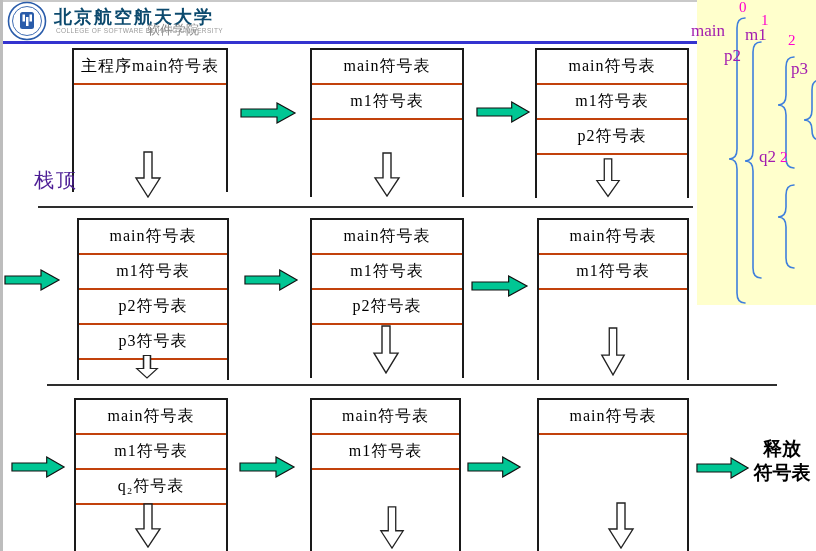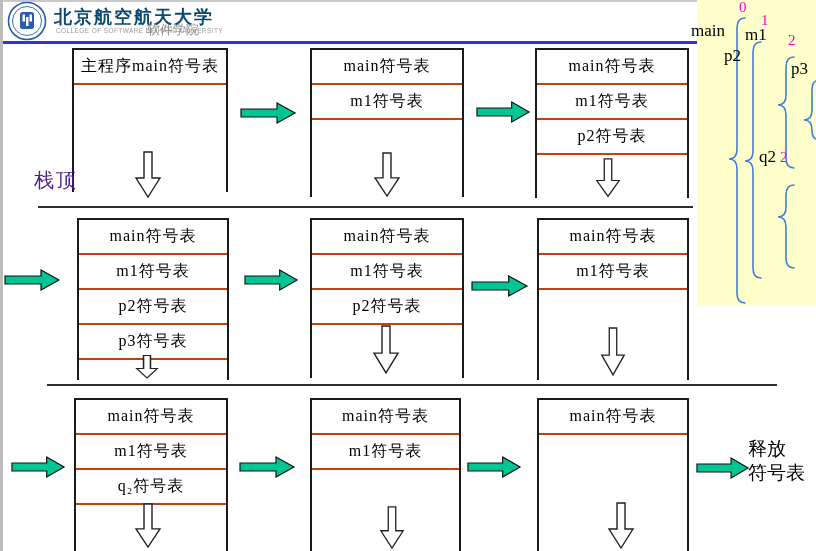--- a/index.html
+++ b/index.html
@@ -14,32 +14,32 @@
   .college-en{position:absolute;left:56px;top:27px;font-size:6.5px;color:#9a9a9a;
               letter-spacing:.4px;white-space:nowrap;font-family:"Liberation Sans",sans-serif;}
   .college-cn{position:absolute;left:147px;top:21px;font-size:13px;font-weight:normal;color:#8c8c8c;
               white-space:nowrap;}
   .page-title{position:absolute;left:282px;top:3px;font-size:28px;font-weight:bold;color:#1ca21c;
               letter-spacing:4px;white-space:nowrap;}
   .blue-rule{position:absolute;left:0;top:41px;width:697px;height:3px;background:#3433cf;}
 
   
   .scope-panel{position:absolute;left:697px;top:0;width:119px;height:305px;background:#ffffcc;}
-  .scope-label{position:absolute;font-size:17px;color:#000000;white-space:nowrap;}
+  .scope-label{position:absolute;font-size:17px;color:#a21caf;white-space:nowrap;}
   .scope-num{position:absolute;font-size:15px;color:#ff00cc;white-space:nowrap;}
 
   
   .stack-box{position:absolute;border:2px solid #1a1a1a;border-bottom:none;background:transparent;}
   .cell{height:33px;border-bottom:2px solid #c2410c;display:flex;align-items:center;
         justify-content:center;font-size:16px;color:#000;letter-spacing:1px;white-space:nowrap;}
 
   .hline{position:absolute;height:2px;background:#2e2e2e;}
   .stack-top-label{position:absolute;left:34px;top:167px;font-size:20px;color:#4c1d95;letter-spacing:2px;}
-  .release-label{position:absolute;left:748px;top:437px;width:68px;text-align:left;
-                 font-size:19px;font-weight:normal;color:#000;line-height:24px;white-space:nowrap;}
+  .release-label{position:absolute;left:748px;top:437px;width:68px;text-align:center;
+                 font-size:19px;font-weight:bold;color:#000;line-height:24px;white-space:nowrap;}
   .garrow,.warrow,.braces-svg,.logo-svg{position:absolute;display:block;}
 </style>
 </head>
 <body>
 
 <div class="slide">
 
   <div class="frame-top"></div>
 
   <div class="scope-panel"></div>

